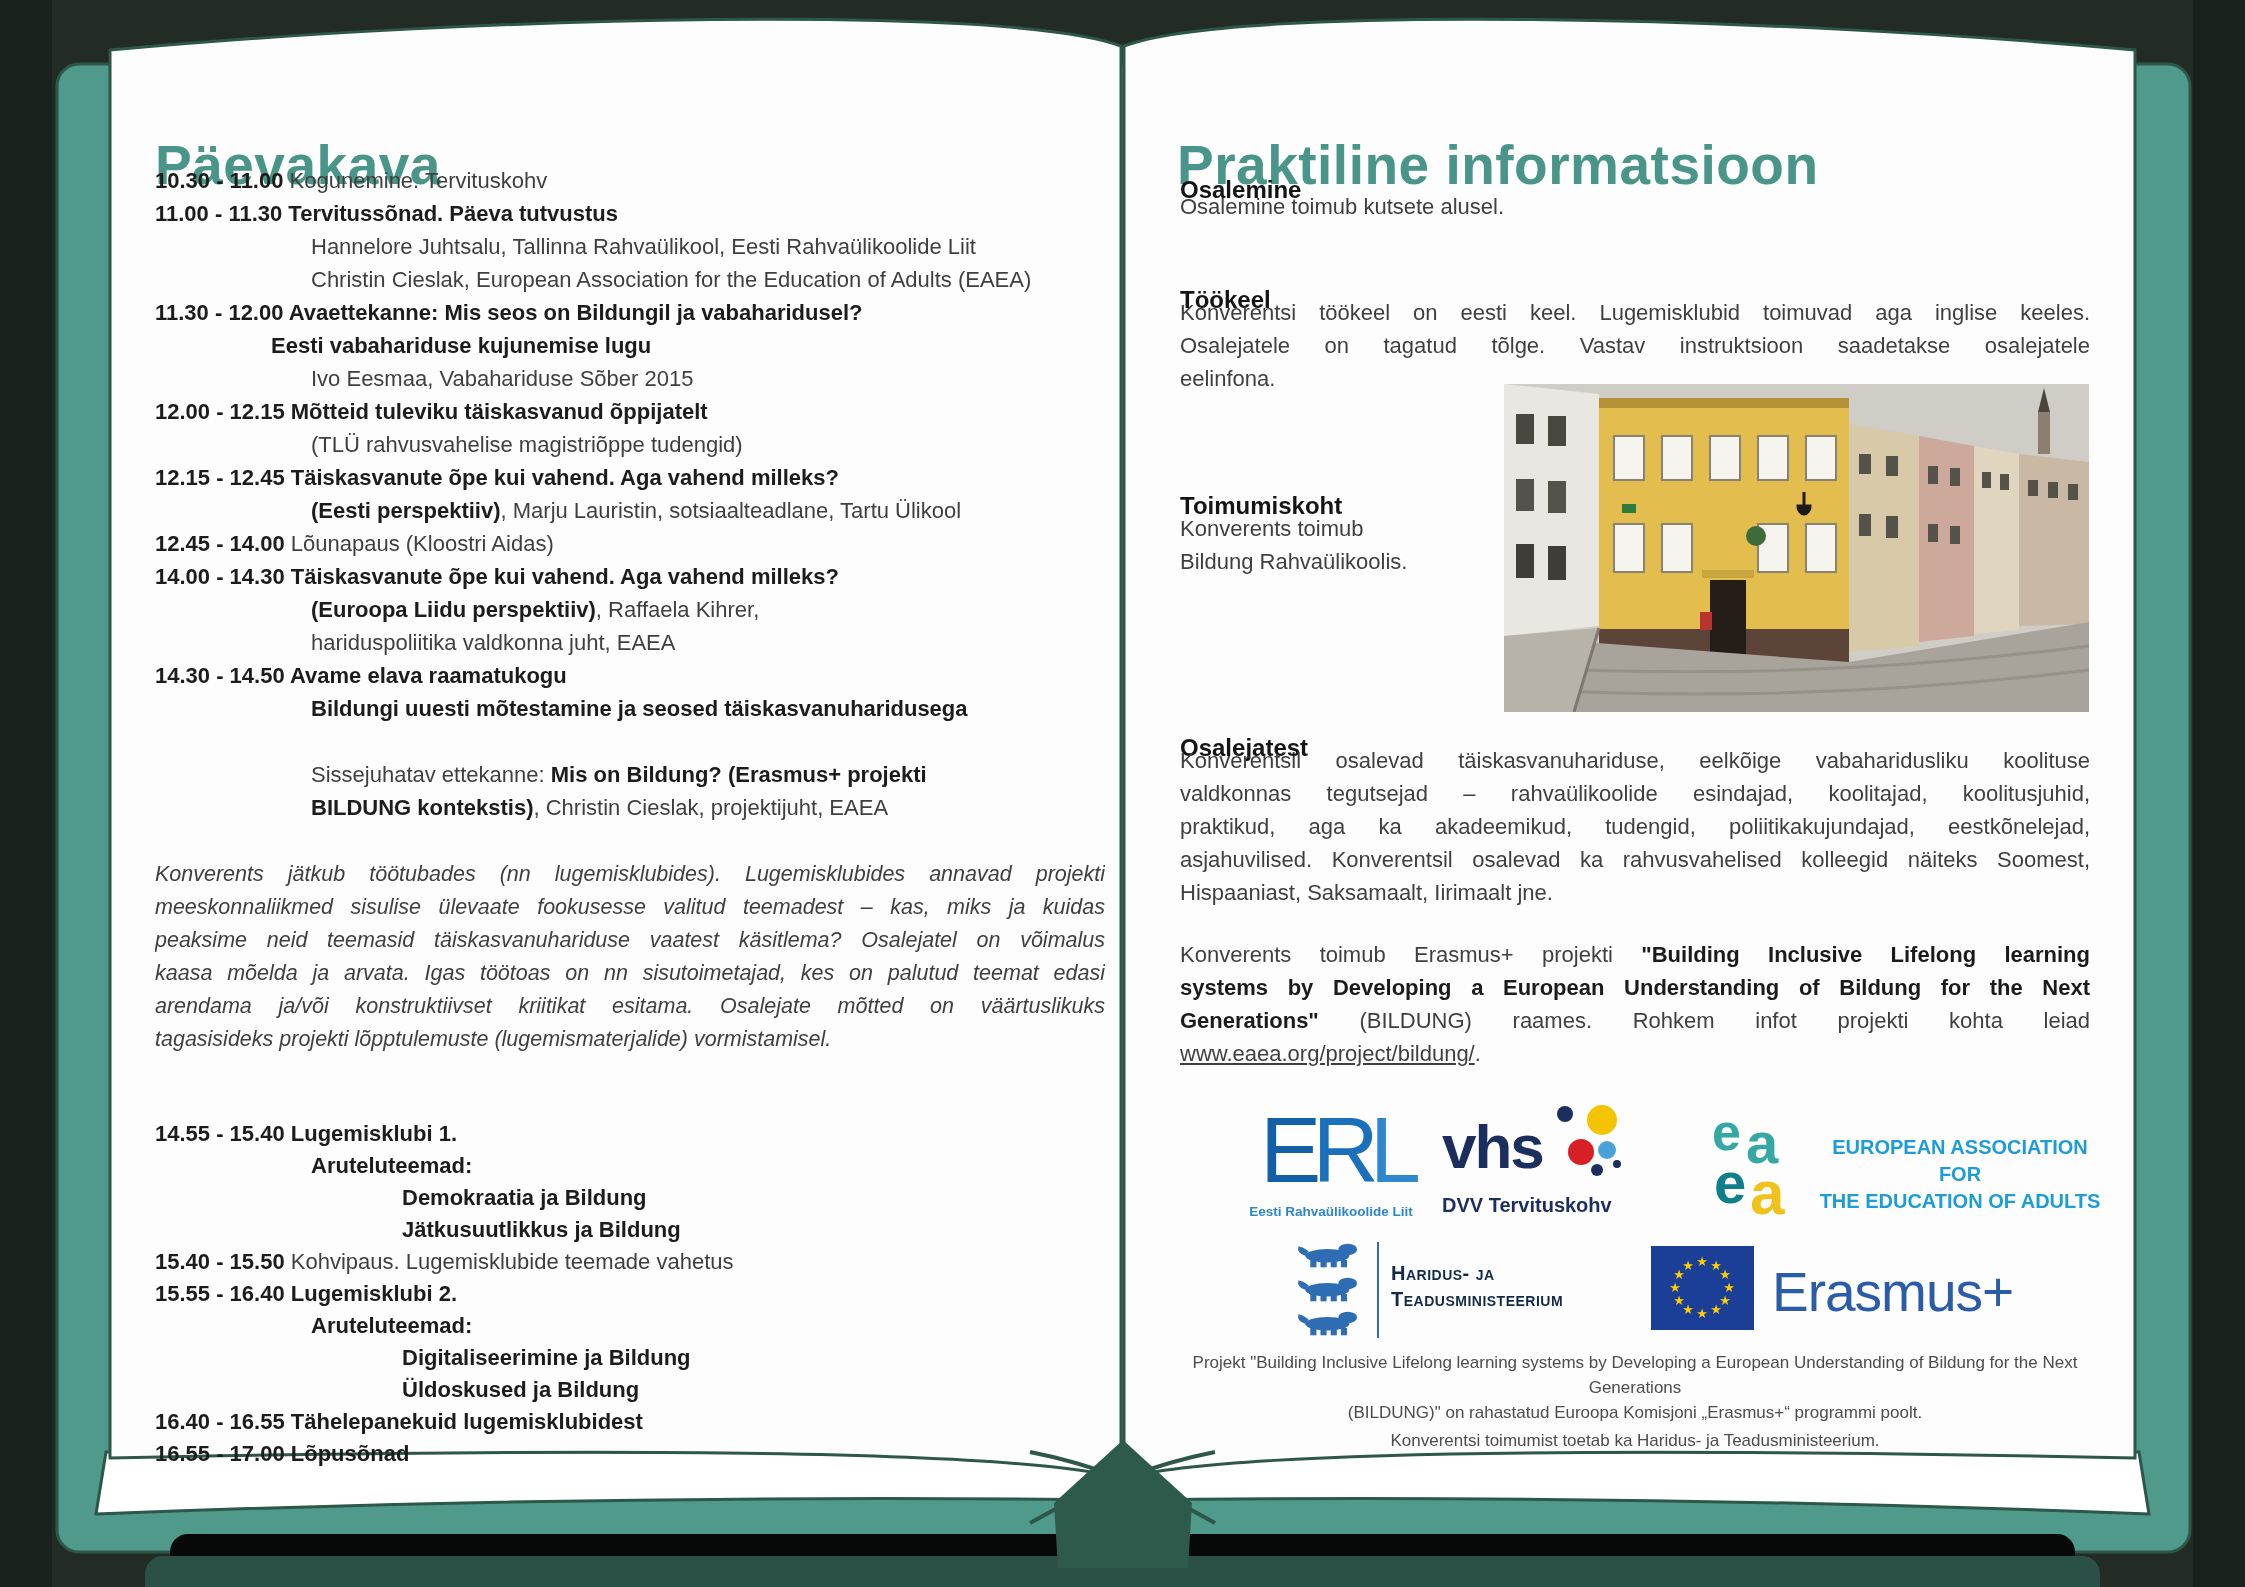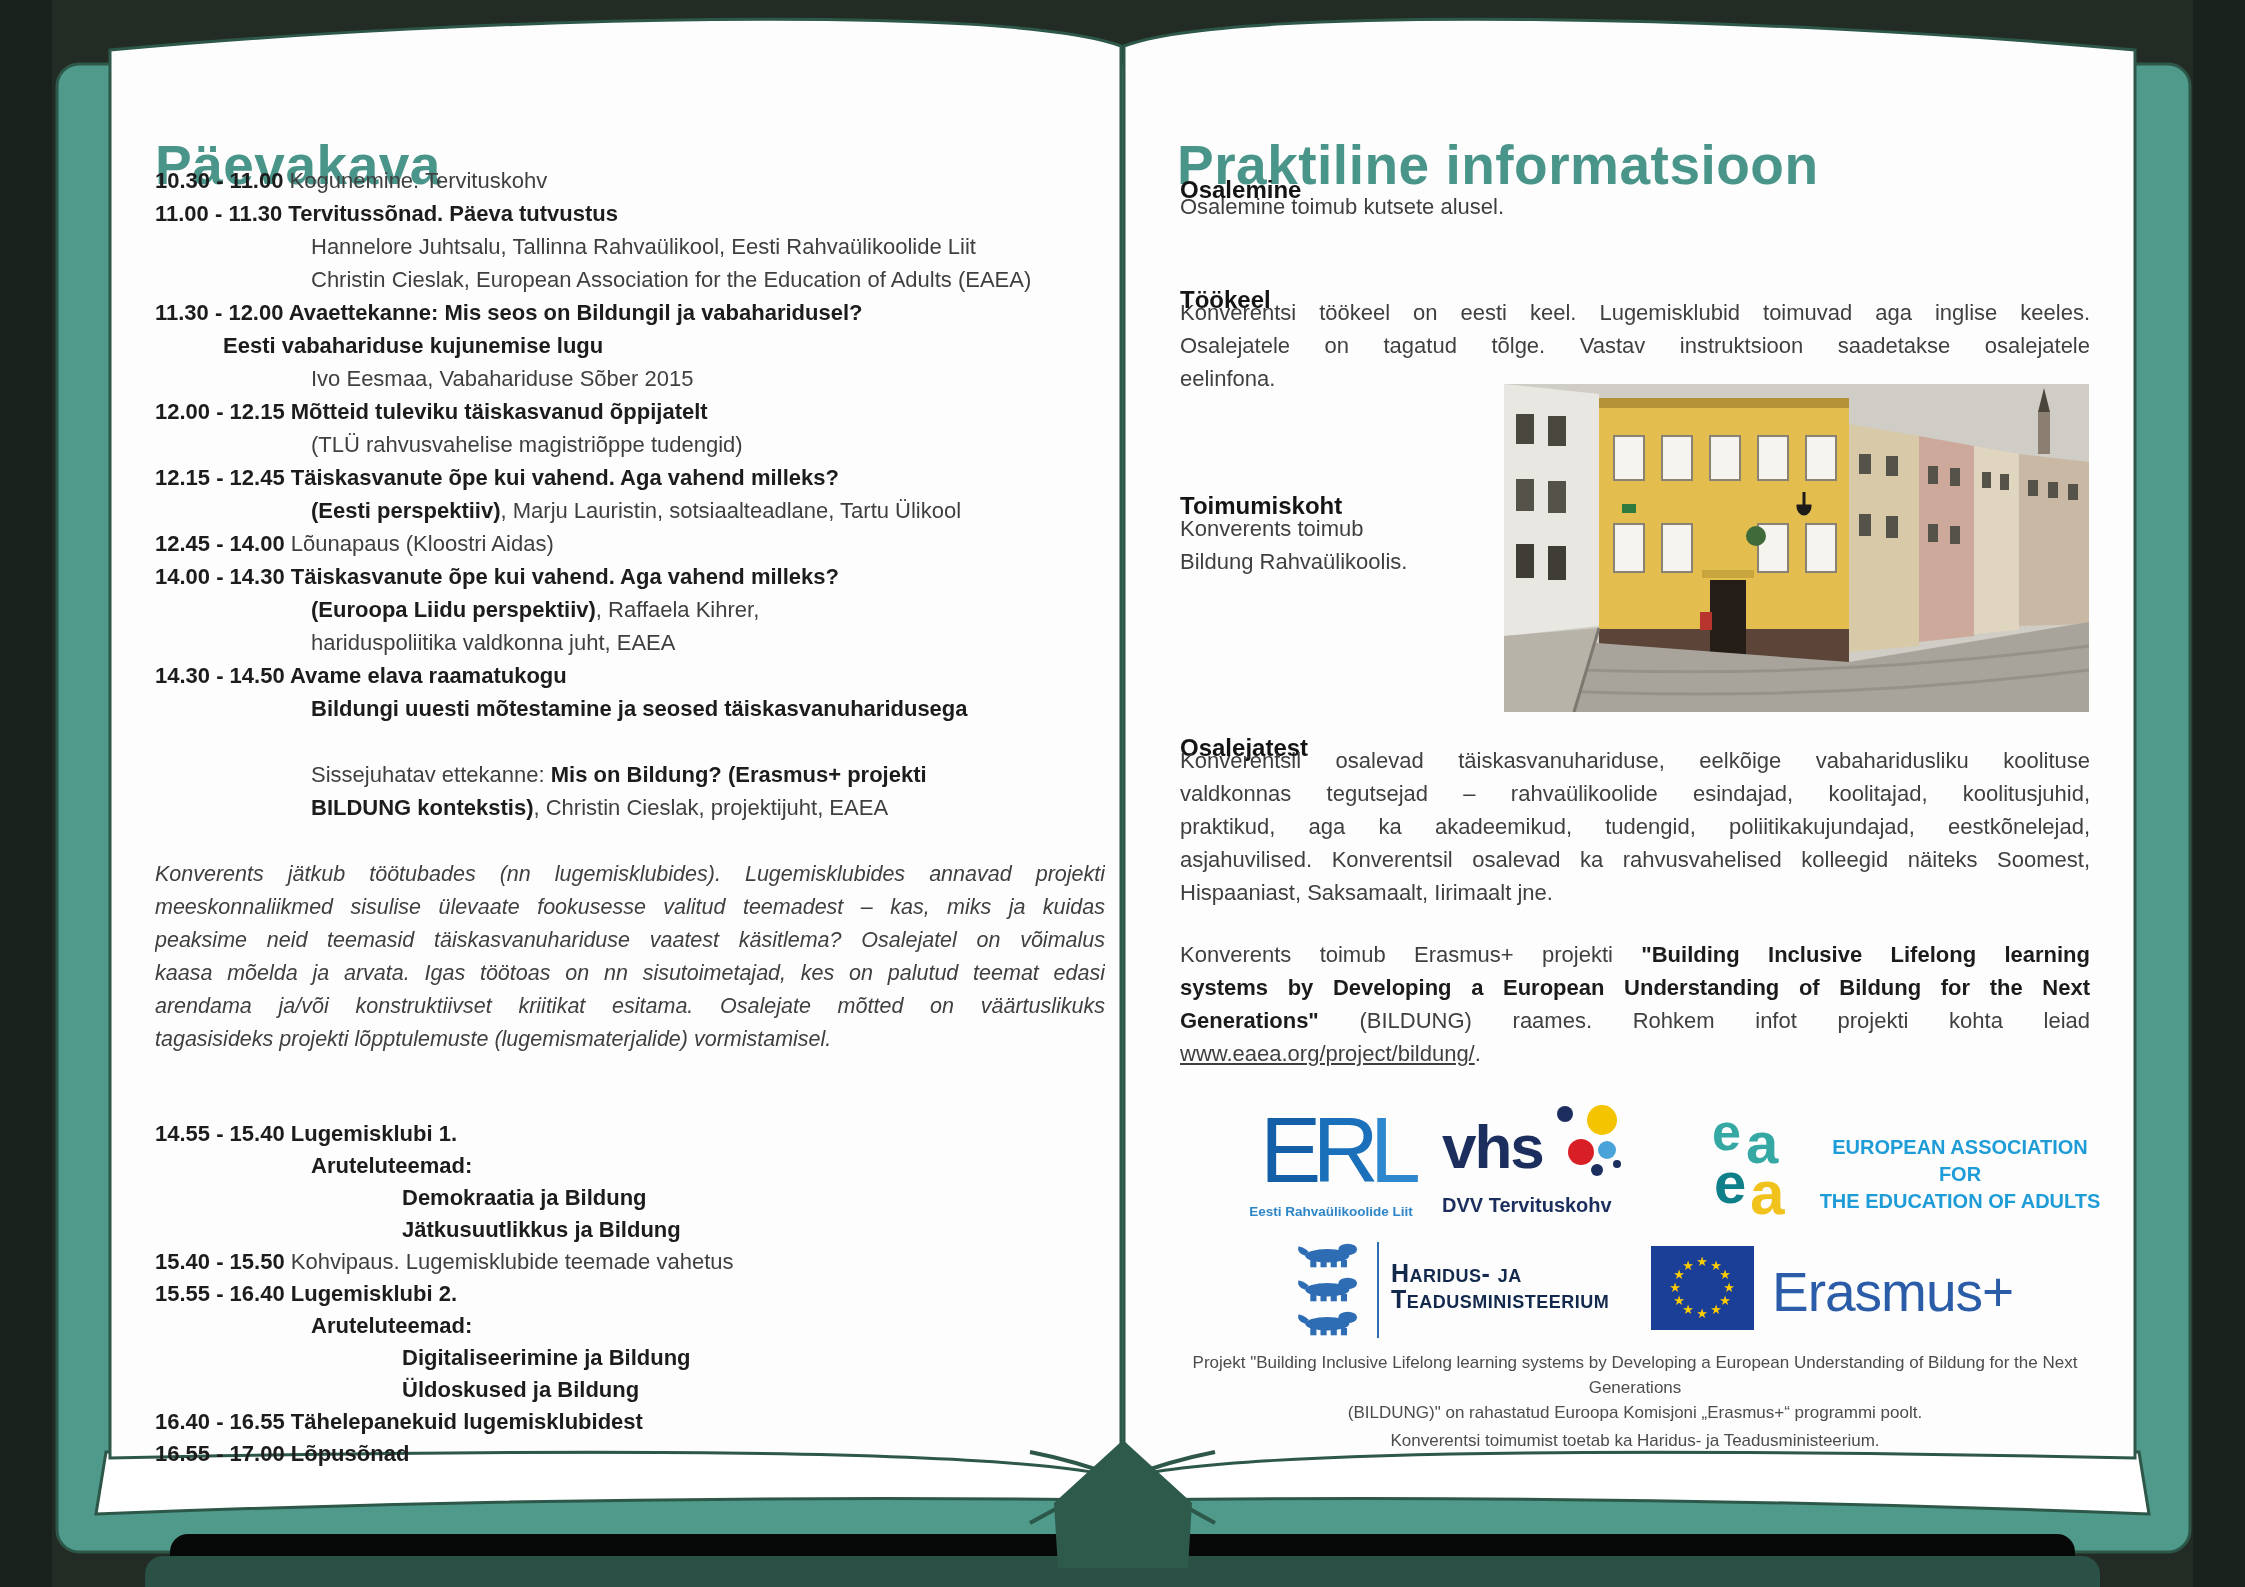--- a/index.html
+++ b/index.html
@@ -28,21 +28,21 @@
   .note .jline{height:33px;line-height:33px;}
   .foot{font-size:17px;color:#4c4c4c;line-height:25px;text-align:center;}
   
   .erl-mono{font-size:92px;font-weight:normal;letter-spacing:-9px;line-height:92px;white-space:nowrap;}
   .erl-e{color:#135fa8;} .erl-r{color:#1a70ba;} .erl-l{color:#2f87cd;}
   .erl-cap{font-size:13.5px;font-weight:bold;color:#2e86c8;text-align:center;width:270px;}
   .vhs-word{font-size:62px;font-weight:bold;color:#1b2e5d;letter-spacing:-2px;line-height:62px;}
   .vhs-cap{font-size:20px;font-weight:bold;color:#1b2e5d;white-space:nowrap;}
   .eaea-letter{position:absolute;font-weight:bold;line-height:1;}
   .eaea-cap{font-size:20px;font-weight:bold;color:#1e9cd7;line-height:27px;text-align:center;width:300px;}
-  .min-text{font-size:25px;font-weight:bold;color:#12294d;font-variant:small-caps;letter-spacing:.5px;line-height:26px;white-space:nowrap;}
+  .min-text{font-size:20px;font-weight:bold;color:#12294d;font-variant:small-caps;letter-spacing:.5px;line-height:26px;white-space:nowrap;}
   .erasmus-word{font-size:55px;color:#2a5ca8;letter-spacing:-1px;white-space:nowrap;}
 </style>
 </head>
 <body>
 
 <div class="canvas">
 
   <svg class="bg" width="2245" height="1587" viewBox="0 0 2245 1587">
     <rect x="0" y="0" width="2245" height="1587" fill="#222c25"></rect>
     <rect x="0" y="0" width="52" height="1587" fill="#18211b"></rect>
@@ -67,21 +67,21 @@
   </svg>
 
   <div class="page">
     <h1 class="abs ptitle" style="left:155px;top:96px;">Päevakava</h1>
     <div id="schedTop" class="abs sched" style="left:155px;top:164px;width:980px;">
         <div class="sline" style="margin-left: 0px;"><span class="seg-t">10.30 - 11.00 </span><span class="seg-r">Kogunemine. Tervituskohv</span></div>
         <div class="sline" style="margin-left: 0px;"><span class="seg-t">11.00 - 11.30 </span><span class="seg-b">Tervitussõnad. Päeva tutvustus</span></div>
         <div class="sline" style="margin-left: 156px;"><span class="seg-r">Hannelore Juhtsalu, Tallinna Rahvaülikool, Eesti Rahvaülikoolide Liit</span></div>
         <div class="sline" style="margin-left: 156px;"><span class="seg-r">Christin Cieslak, European Association for the Education of Adults (EAEA)</span></div>
         <div class="sline" style="margin-left: 0px;"><span class="seg-t">11.30 - 12.00 </span><span class="seg-b">Avaettekanne: Mis seos on Bildungil ja vabaharidusel?</span></div>
-        <div class="sline" style="margin-left: 68px;"><span class="seg-b">Eesti vabahariduse kujunemise lugu</span></div>
+        <div class="sline" style="margin-left: 116px;"><span class="seg-b">Eesti vabahariduse kujunemise lugu</span></div>
         <div class="sline" style="margin-left: 156px;"><span class="seg-r">Ivo Eesmaa, Vabahariduse Sõber 2015</span></div>
         <div class="sline" style="margin-left: 0px;"><span class="seg-t">12.00 - 12.15 </span><span class="seg-b">Mõtteid tuleviku täiskasvanud õppijatelt</span></div>
         <div class="sline" style="margin-left: 156px;"><span class="seg-r">(TLÜ rahvusvahelise magistriõppe tudengid)</span></div>
         <div class="sline" style="margin-left: 0px;"><span class="seg-t">12.15 - 12.45 </span><span class="seg-b">Täiskasvanute õpe kui vahend. Aga vahend milleks?</span></div>
         <div class="sline" style="margin-left: 156px;"><span class="seg-b">(Eesti perspektiiv)</span><span class="seg-r">, Marju Lauristin, sotsiaalteadlane, Tartu Ülikool</span></div>
         <div class="sline" style="margin-left: 0px;"><span class="seg-t">12.45 - 14.00 </span><span class="seg-r">Lõunapaus (Kloostri Aidas)</span></div>
         <div class="sline" style="margin-left: 0px;"><span class="seg-t">14.00 - 14.30 </span><span class="seg-b">Täiskasvanute õpe kui vahend. Aga vahend milleks?</span></div>
         <div class="sline" style="margin-left: 156px;"><span class="seg-b">(Euroopa Liidu perspektiiv)</span><span class="seg-r">, Raffaela Kihrer,</span></div>
         <div class="sline" style="margin-left: 156px;"><span class="seg-r">hariduspoliitika valdkonna juht, EAEA</span></div>
         <div class="sline" style="margin-left: 0px;"><span class="seg-t">14.30 - 14.50 </span><span class="seg-b">Avame elava raamatukogu</span></div>

